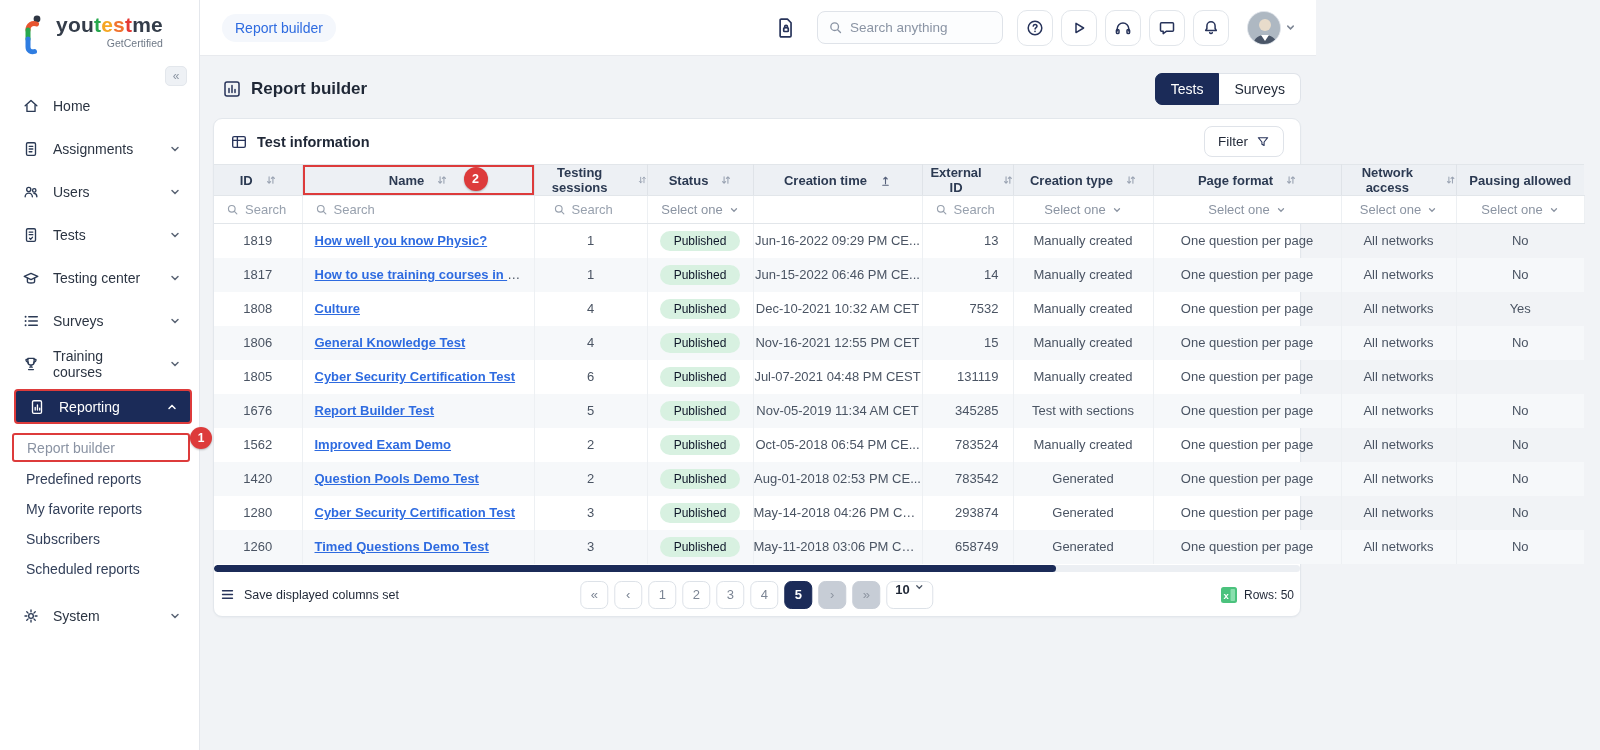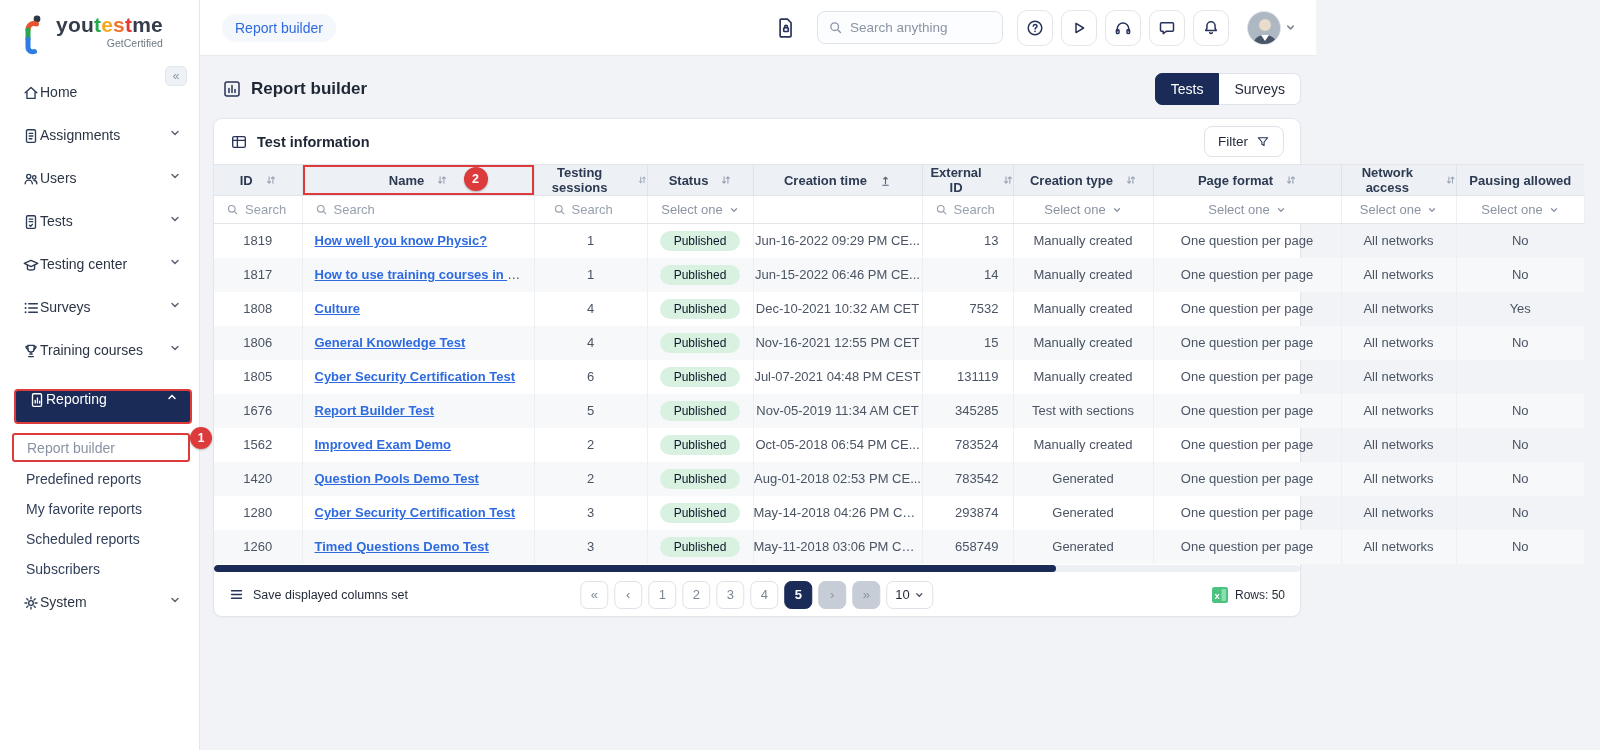--- a/index.html
+++ b/index.html
@@ -9,21 +9,21 @@
 
   
   .sidebar { position:relative; width:200px; flex:0 0 200px; background:#fff; border-right:1px solid #e4e7ec; z-index:5; }
   .side-logo { padding:14px 10px 0 20px; display:flex; gap:6px; align-items:flex-start; }
   .logo-word { font-size:21px; font-weight:700; letter-spacing:.2px; line-height:1.05; }
   .logo-sub { font-size:10.5px; color:#6f7987; text-align:right; margin-top:1px; }
   .c-dark { color:#343d4a; } .c-green { color:#27a84e; } .c-orange { color:#f5a623; }
   .c-deeporange { color:#f07430; } .c-red { color:#e53935; }
   .collapse-btn { position:absolute; top:66px; right:12px; width:22px; height:20px; background:#eef1f5; border:1px solid #e3e7ec; border-radius:5px; color:#8b95a3; font-size:12px; line-height:18px; text-align:center; cursor:pointer; }
   .nav { margin-top:26px; }
-  .nav-item { display:flex; height:43px; padding:0 18px 0 22px; font-size:14px; font-weight:500; color:#2b3442; cursor:pointer; }
+  .nav-item { display:flex; align-items:center; gap:13px; height:43px; padding:0 18px 0 22px; font-size:14px; font-weight:500; color:#2b3442; cursor:pointer; }
   .nav-item svg { flex:0 0 auto; }
   .nav-item .grow { flex:1; }
   .nav-item.active { height:35px; margin:4px 7px 4px 14px; padding:0 12px; background:#1b2b58; color:#fff; border:2px solid #dd3b3b; border-radius:4px; }
   .submenu { padding:2px 0 4px; }
   .sub-item { display:flex; align-items:center; height:30px; padding-left:26px; font-size:14px; color:#33405a; cursor:pointer; }
   .sub-item.boxed { height:29px; margin:3px 9px 2px 12px; padding-left:13px; border:2px solid #dd3b3b; border-radius:3px; color:#8a93a3; }
   .step-badge { position:absolute; width:22px; height:22px; border-radius:50%; background:#dd3b3b; color:#fff; font-size:12px; font-weight:700; display:flex; align-items:center; justify-content:center; box-shadow:0 1px 2px rgba(0,0,0,.25); z-index:9; }
   .badge-1 { left:190px; top:427px; }
 
   
@@ -69,27 +69,27 @@
   tbody td { height:34px; border-right:1px solid #edf0f3; color:#4a5463; text-align:center; white-space:nowrap; overflow:hidden; text-overflow:ellipsis; }
   tbody tr:nth-child(even) { background:#f6f8fa; }
   td.cname { text-align:left; padding:0 10px 0 12px; }
   td.cname span { color:#2e6be0; font-weight:600; cursor:pointer;text-decoration:underline; }
   td.cext { text-align:right; padding-right:14px; }
   .pill { display:inline-block; background:#d8f1e1; color:#0f172a; font-size:12px; padding:3px 14px; border-radius:10px; }
 
   .hscroll { height:7px; margin:1px 0 2px; background:#eceff3; border-radius:4px; overflow:hidden; }
   .hscroll .thumb { width:77.5%; height:100%; background:#1b2b58; border-radius:4px; cursor:grab; }
 
-  .card-foot { position:relative; height:42px; display:flex; align-items:center; padding:0 15px; }
+  .card-foot { position:relative; height:42px; display:flex; align-items:center; padding:0 6px; }
   .save-cols { display:flex; align-items:center; gap:9px; font-size:12.5px; color:#1f2736; cursor:pointer; }
   .pager { position:absolute; left:50%; transform:translateX(-50%); display:flex; align-items:center; gap:6px; }
   .pg-btn { min-width:28px; height:28px; border:1px solid #dde2e8; border-radius:7px; background:#fff; color:#7c8594; font-size:13px; display:flex; align-items:center; justify-content:center; cursor:pointer; padding:0 6px; }
   .pg-btn.active { background:#1b2b58; border-color:#1b2b58; color:#fff; font-weight:700; }
   .pg-btn.disabled { background:#c7cdd6; border-color:#c7cdd6; color:#8d95a1; }
-  .pg-size { display:flex; align-items:center; gap:5px; height:28px; border:1px solid #dde2e8; border-radius:7px; padding:0 8px; font-size:13px; color:#1f2736; background:#fff; cursor:pointer; }
+  .pg-size { display:flex; gap:5px; height:28px; border:1px solid #dde2e8; border-radius:7px; padding:0 8px; font-size:13px; color:#1f2736; background:#fff; cursor:pointer;font-weight:bold; }
   .rows-info { margin-left:auto; display:flex; align-items:center; gap:7px; font-size:12px; color:#1f2736; }
 </style>
 </head>
 <body>
 
 <div class="app">
 
   <aside class="sidebar">
     <div class="side-logo">
       <svg width="30" height="44" viewBox="0 0 30 44">
@@ -201,24 +201,24 @@
         <div class="sub-item boxed">
             <span>Report builder</span>
           </div>
         <div class="sub-item">
             <span>Predefined reports</span>
           </div>
         <div class="sub-item">
             <span>My favorite reports</span>
           </div>
         <div class="sub-item">
+            <span>Subscribers</span>
+          </div>
+        <div class="sub-item">
             <span>Scheduled reports</span>
-          </div>
-        <div class="sub-item">
-            <span>Subscribers</span>
           </div>
       </div>
 
       <div class="nav-item" style="margin-top:6px;">
         <svg width="18" height="18" viewBox="0 0 20 20" fill="none" stroke="#2b3a55" stroke-width="1.5" stroke-linecap="round">
             <circle cx="10" cy="10" r="2.6"></circle>
             <path d="M10 3.3v2.1M10 14.6v2.1M3.3 10h2.1M14.6 10h2.1M5.3 5.3l1.5 1.5M13.2 13.2l1.5 1.5M14.7 5.3l-1.5 1.5M6.8 13.2l-1.5 1.5"></path>
           </svg>
         <span>System</span>
           <span class="grow"></span>

